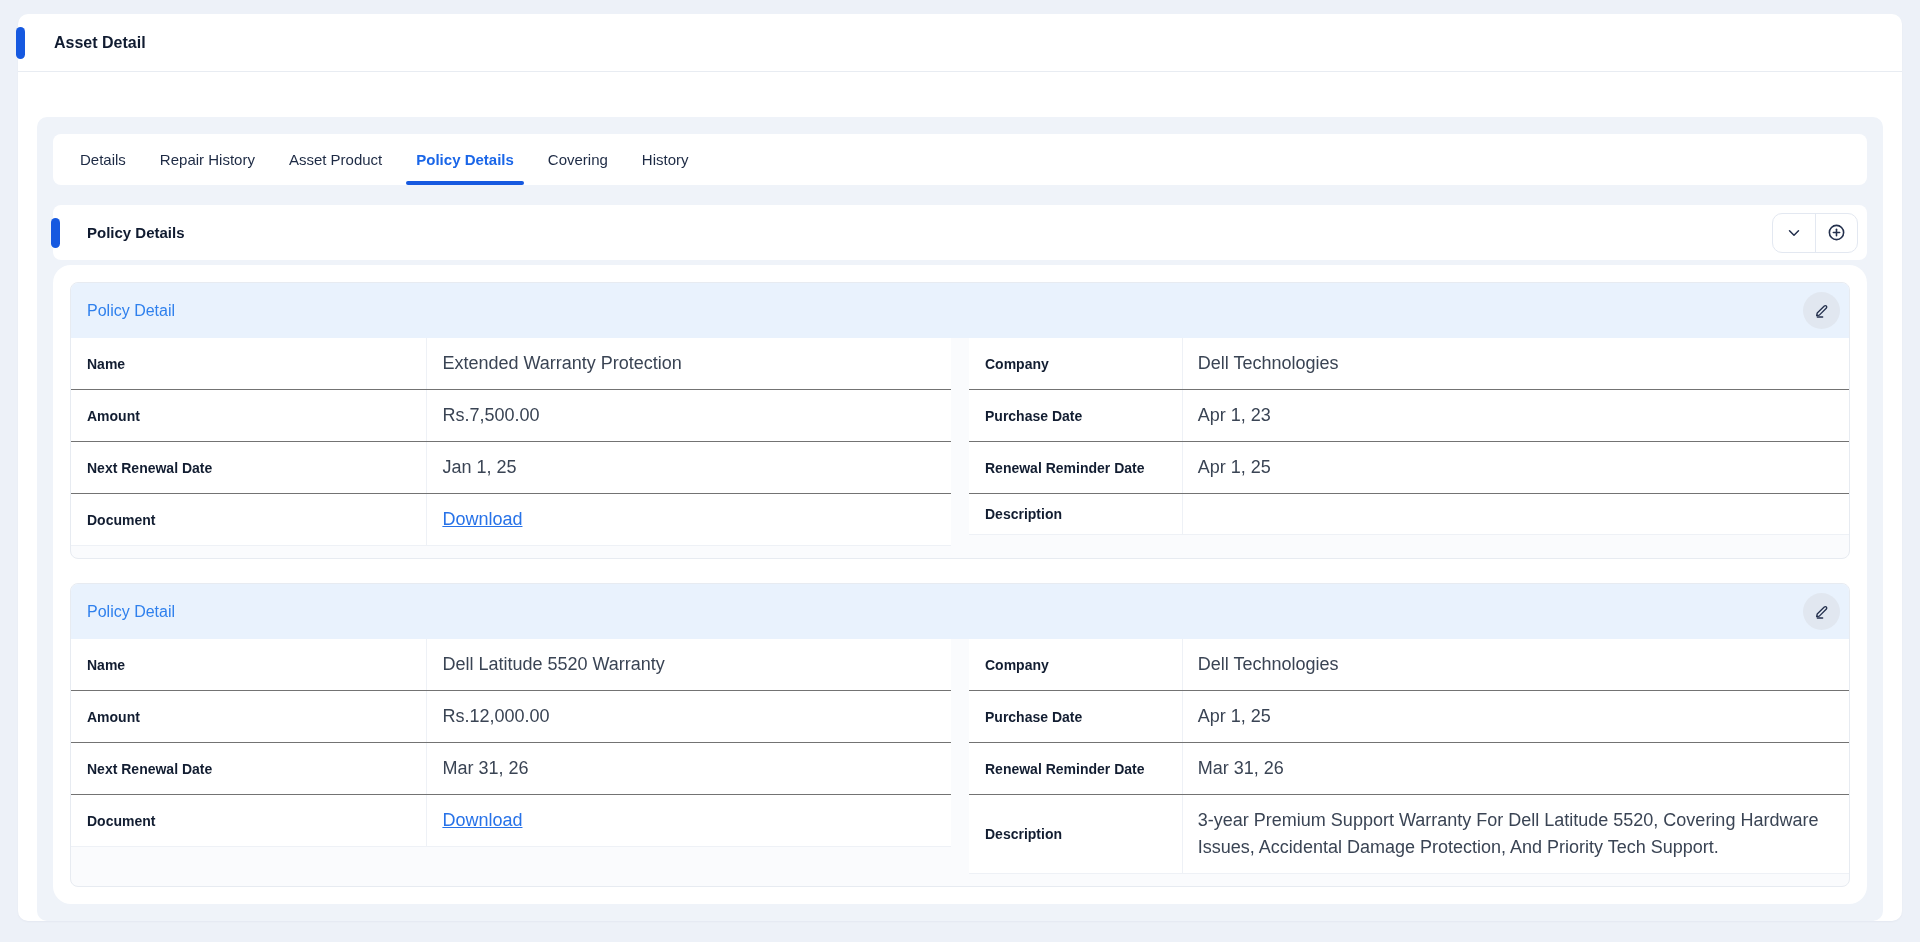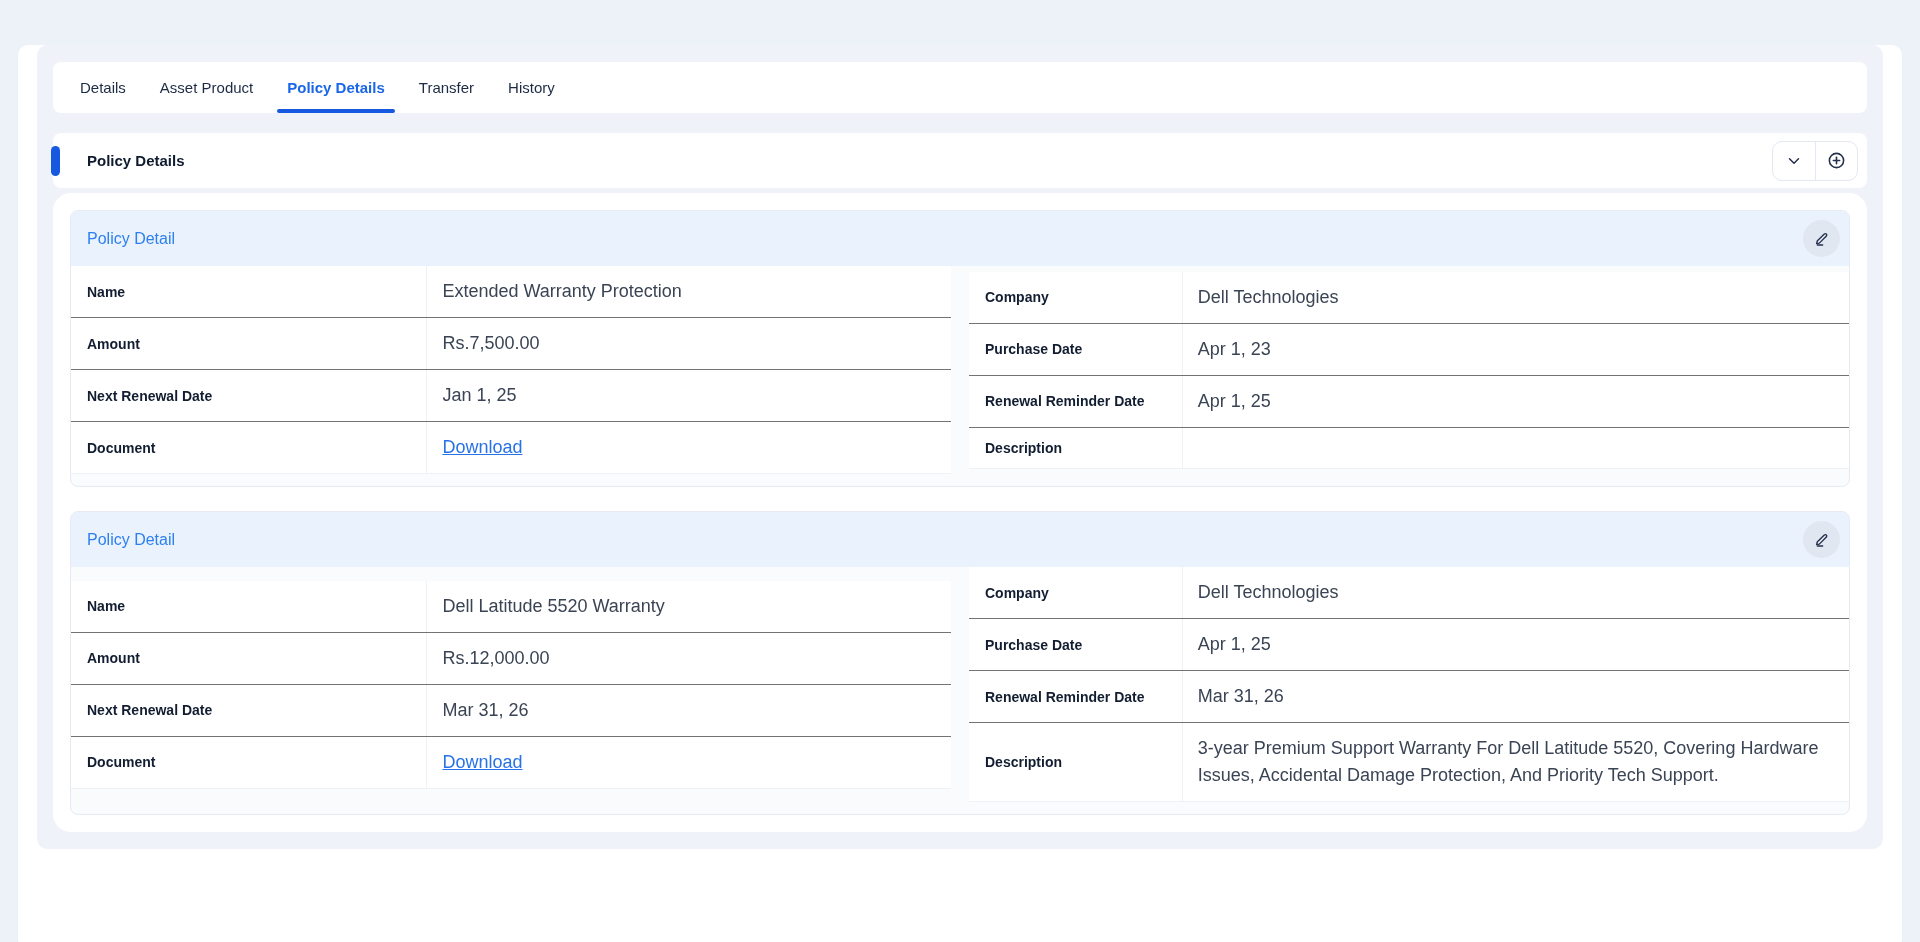--- a/index.html
+++ b/index.html
@@ -134,21 +134,21 @@
     width: 37px; height: 37px;
     border-radius: 50%;
     background: #e1e7f0;
     border: none;
     display: flex; align-items: center; justify-content: center;
     cursor: pointer;
   }
   .card-body {
     display: flex;
     gap: 18px;
-    align-items: center;
+    align-items: flex-start;
     padding-bottom: 12px;
   }
   .tbl {
     flex: 1 1 0;
     background: #ffffff;
     border-bottom: 1px solid #eef1f6;
   }
   .trow {
     display: grid;
     border-top: 1px solid #737373;
@@ -176,28 +176,33 @@
     font-weight: 500;
     text-decoration: underline;
   }
   svg.ic { stroke: #24304d; fill: none; stroke-width: 2; stroke-linecap: round; stroke-linejoin: round; }
 </style>
 </head>
 <body>
 
 <div class="outer-card">
 
+  <div class="app-header">
+    <span class="accent-bar"></span>
+    <span class="app-title">Asset Detail</span>
+  </div>
 
   <div class="panel">
 
     <div class="tab-bar">
       <div class="tab">Details</div>
+      <div class="tab">Repair History</div>
       <div class="tab">Asset Product</div>
       <div class="tab active">Policy Details</div>
-      <div class="tab">Transfer</div>
+      <div class="tab">Covering</div>
       <div class="tab">History</div>
     </div>
 
     <div class="section-header">
       <span class="accent-bar"></span>
       <span class="section-title">Policy Details</span>
       <div class="btn-group">
         <button class="icon-btn">
           <svg class="ic" width="18" height="18" viewBox="0 0 24 24">
               <polyline points="6 9 12 15 18 9"></polyline>

